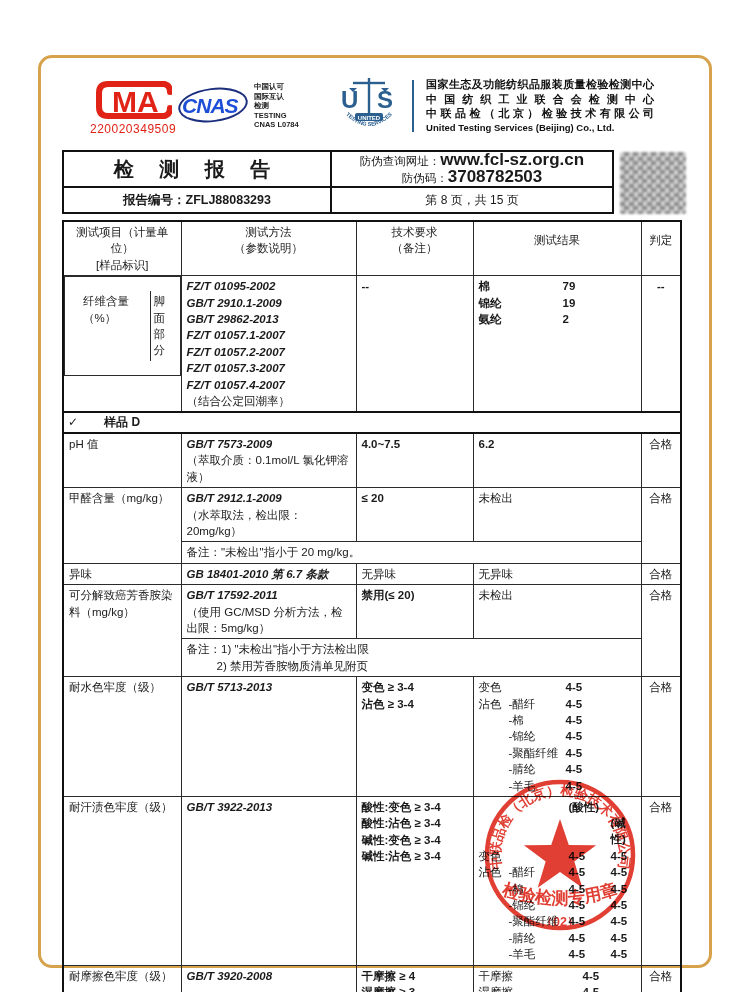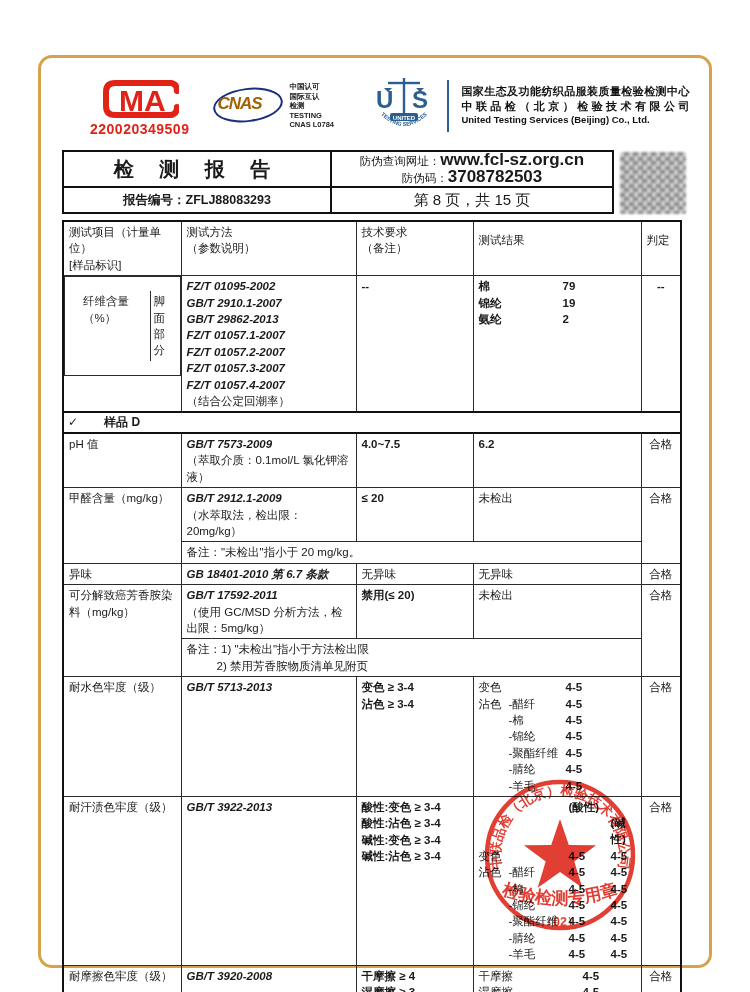--- a/index.html
+++ b/index.html
@@ -4,47 +4,47 @@
 <style>
   * { margin:0; padding:0; box-sizing:border-box; }
   html,body { width:750px; background:#ffffff; font-family:"Liberation Sans","DejaVu Sans",sans-serif; color:#1a1a1a; }
   body { position:relative; height:992px; overflow:hidden; }
 
   .page { position:absolute; left:38px; top:55px; width:674px; height:913px;
           border:3px solid #d7a24c; border-radius:14px; background:#fff; padding:12px 18px 0 21px; }
 
   
   .logo-row { display:flex; align-items:center; height:72px; margin-left:28px; }
-  .cma { display:flex; flex-direction:column; align-items:center; margin-right:24px; }
-  .cma-num { color:#e02316; font-weight:bold; font-size:14px; letter-spacing:.5px; margin-top:-2px; }
+  .cma { display:flex; flex-direction:column; align-items:center; margin-right:2px; }
+  .cma-num { color:#e02316; font-weight:normal; font-size:12px; letter-spacing:.5px; margin-top:-2px; }
   .ilac { position:relative; width:56px; height:56px; margin-right:8px; }
   .ilac-circle { width:56px; height:56px; border-radius:50%; border:2px solid #2a6fb0;
       background: repeating-linear-gradient(0deg,#fff 0 2px,#9cc4e4 2px 3px); }
   .ilac-band { position:absolute; left:-2px; top:21px; width:60px; height:14px; background:#fff;
       border-radius:7px; border:1px solid #2a6fb0; color:#1d5fa0; font-weight:bold; font-style:italic;
       font-size:10px; text-align:center; line-height:12px; }
   .cnas { position:relative; width:70px; height:44px; margin-right:6px; }
-  .cnas-text { position:absolute; left:4px; top:10px; color:#a16207; font-weight:bold; font-style:italic; font-size:17px; letter-spacing:-1px; }
+  .cnas-text { position:absolute; left:4px; top:10px; color:#1d4ed8; font-weight:bold; font-style:italic; font-size:21px; letter-spacing:-1px; }
   .cnas-oval { position:absolute; left:0; top:4px; width:70px; height:34px; border:2.5px solid #1b2f7e; border-radius:50%; transform:rotate(-7deg); }
   .cnas-side { font-size:7.5px; line-height:9.5px; font-weight:bold; color:#222; margin-right:26px; width:58px; }
   .uts { margin-right:12px; }
   .vdiv { width:2px; height:52px; background:#2a5f8f; margin-right:12px; }
   .org-lines { width:228px; }
   .org-lines div { font-size:11px; font-weight:bold; line-height:14.5px; color:#111; text-align:justify; text-align-last:justify; }
   .org-lines div:last-child { font-size:9.5px; text-align-last:left; }
 
   
   .head-wrap { display:flex; margin-top:8px; align-items:stretch; }
   .head-table { border-collapse:collapse; width:550px; table-layout:fixed; }
   .head-table td { border:2px solid #111; text-align:center; vertical-align:middle; }
   .report-title { font-size:20px; font-weight:bold; letter-spacing:10px; }
   .report-no { font-size:12.5px; font-weight:bold; height:26px; }
   .anti { font-size:11.5px; line-height:16px; }
   .anti b { font-size:17px; }
-  .pageinfo { font-size:15px;margin-top:46px; }
+  .pageinfo { font-size:12px;margin-top:46px; }
   .qr { width:66px; height:62px; margin:2px 0 0 6px; border-radius:2px;
         background: repeating-conic-gradient(#8f8f8f 0% 25%, #cfcfcf 0% 50%) 0 0/9px 9px,#b5b5b5;
         filter:blur(1.1px) grayscale(1); align-self:flex-start; }
 
   
   table.main { border-collapse:collapse; table-layout:fixed; width:618px; margin-top:6px; font-size:11.5px; }
   table.main td { border:1px solid #2b2b2b; vertical-align:top; padding:2px 5px; line-height:16.4px; }
   table.main { border:2px solid #111; }
   td.item { padding-left:4px; }
   .b { font-weight:bold; }
@@ -107,20 +107,21 @@
         <rect x="17" y="38" width="28" height="8" rx="2" fill="#2a5f8f"></rect>
         <text x="31" y="44.5" font-size="6" font-weight="bold" fill="#ffffff" text-anchor="middle" font-family="Liberation Sans,sans-serif">UNITED</text>
         <path id="utsarc" d="M 8,40 Q 31,62 54,40" fill="none"></path>
         <text font-size="5.5" fill="#2a5f8f" font-weight="bold"><textPath href="#utsarc" startOffset="50%" text-anchor="middle">TESTING SERVICES</textPath></text>
       </svg>
     </div>
     <div class="vdiv"></div>
     <div class="org-lines">
 
     <div>国家生态及功能纺织品服装质量检验检测中心</div>
+        <div>中国纺织工业联合会检测中心</div>
         <div>中联品检（北京）检验技术有限公司</div>
         <div>United Testing Services (Beijing) Co., Ltd.</div>
       </div>
   </div>
 
   <div class="head-wrap">
     <table class="head-table">
       <colgroup>
           <col style="width:268px">
           <col style="width:282px">
@@ -144,21 +145,21 @@
 
   <table class="main">
     <colgroup>
         <col style="width:118px">
         <col style="width:175px">
         <col style="width:117px">
         <col style="width:168px">
         <col style="width:40px">
       </colgroup>
     <tbody>
-        <tr style="text-align:left">
+        <tr style="text-align:center">
       <td>
             <div>测试项目（计量单位）</div>
             <div>[样品标识]</div>
           </td>
       <td>
             <div>测试方法</div>
             <div>（参数说明）</div>
           </td>
       <td>
             <div>技术要求</div>
@@ -174,21 +175,21 @@
 
     <tr>
       <td class="cell-split">
         <div class="left">纤维含量（%）</div>
         <div class="part">脚面部分</div>
       </td>
       <td class="method">
         <div>
 
         <div class="mline code">FZ/T 01095-2002</div>
-              <div class="mline code">GB/T 2910.1-2007</div>
+              <div class="mline code">GB/T 2910.1-2009</div>
               <div class="mline code">GB/T 29862-2013</div>
               <div class="mline code">FZ/T 01057.1-2007</div>
               <div class="mline code">FZ/T 01057.2-2007</div>
               <div class="mline code">FZ/T 01057.3-2007</div>
               <div class="mline code">FZ/T 01057.4-2007</div>
             </div>
         <div>（结合公定回潮率）</div>
       </td>
       <td class="req"><span class="rline">--</span></td>
       <td>

